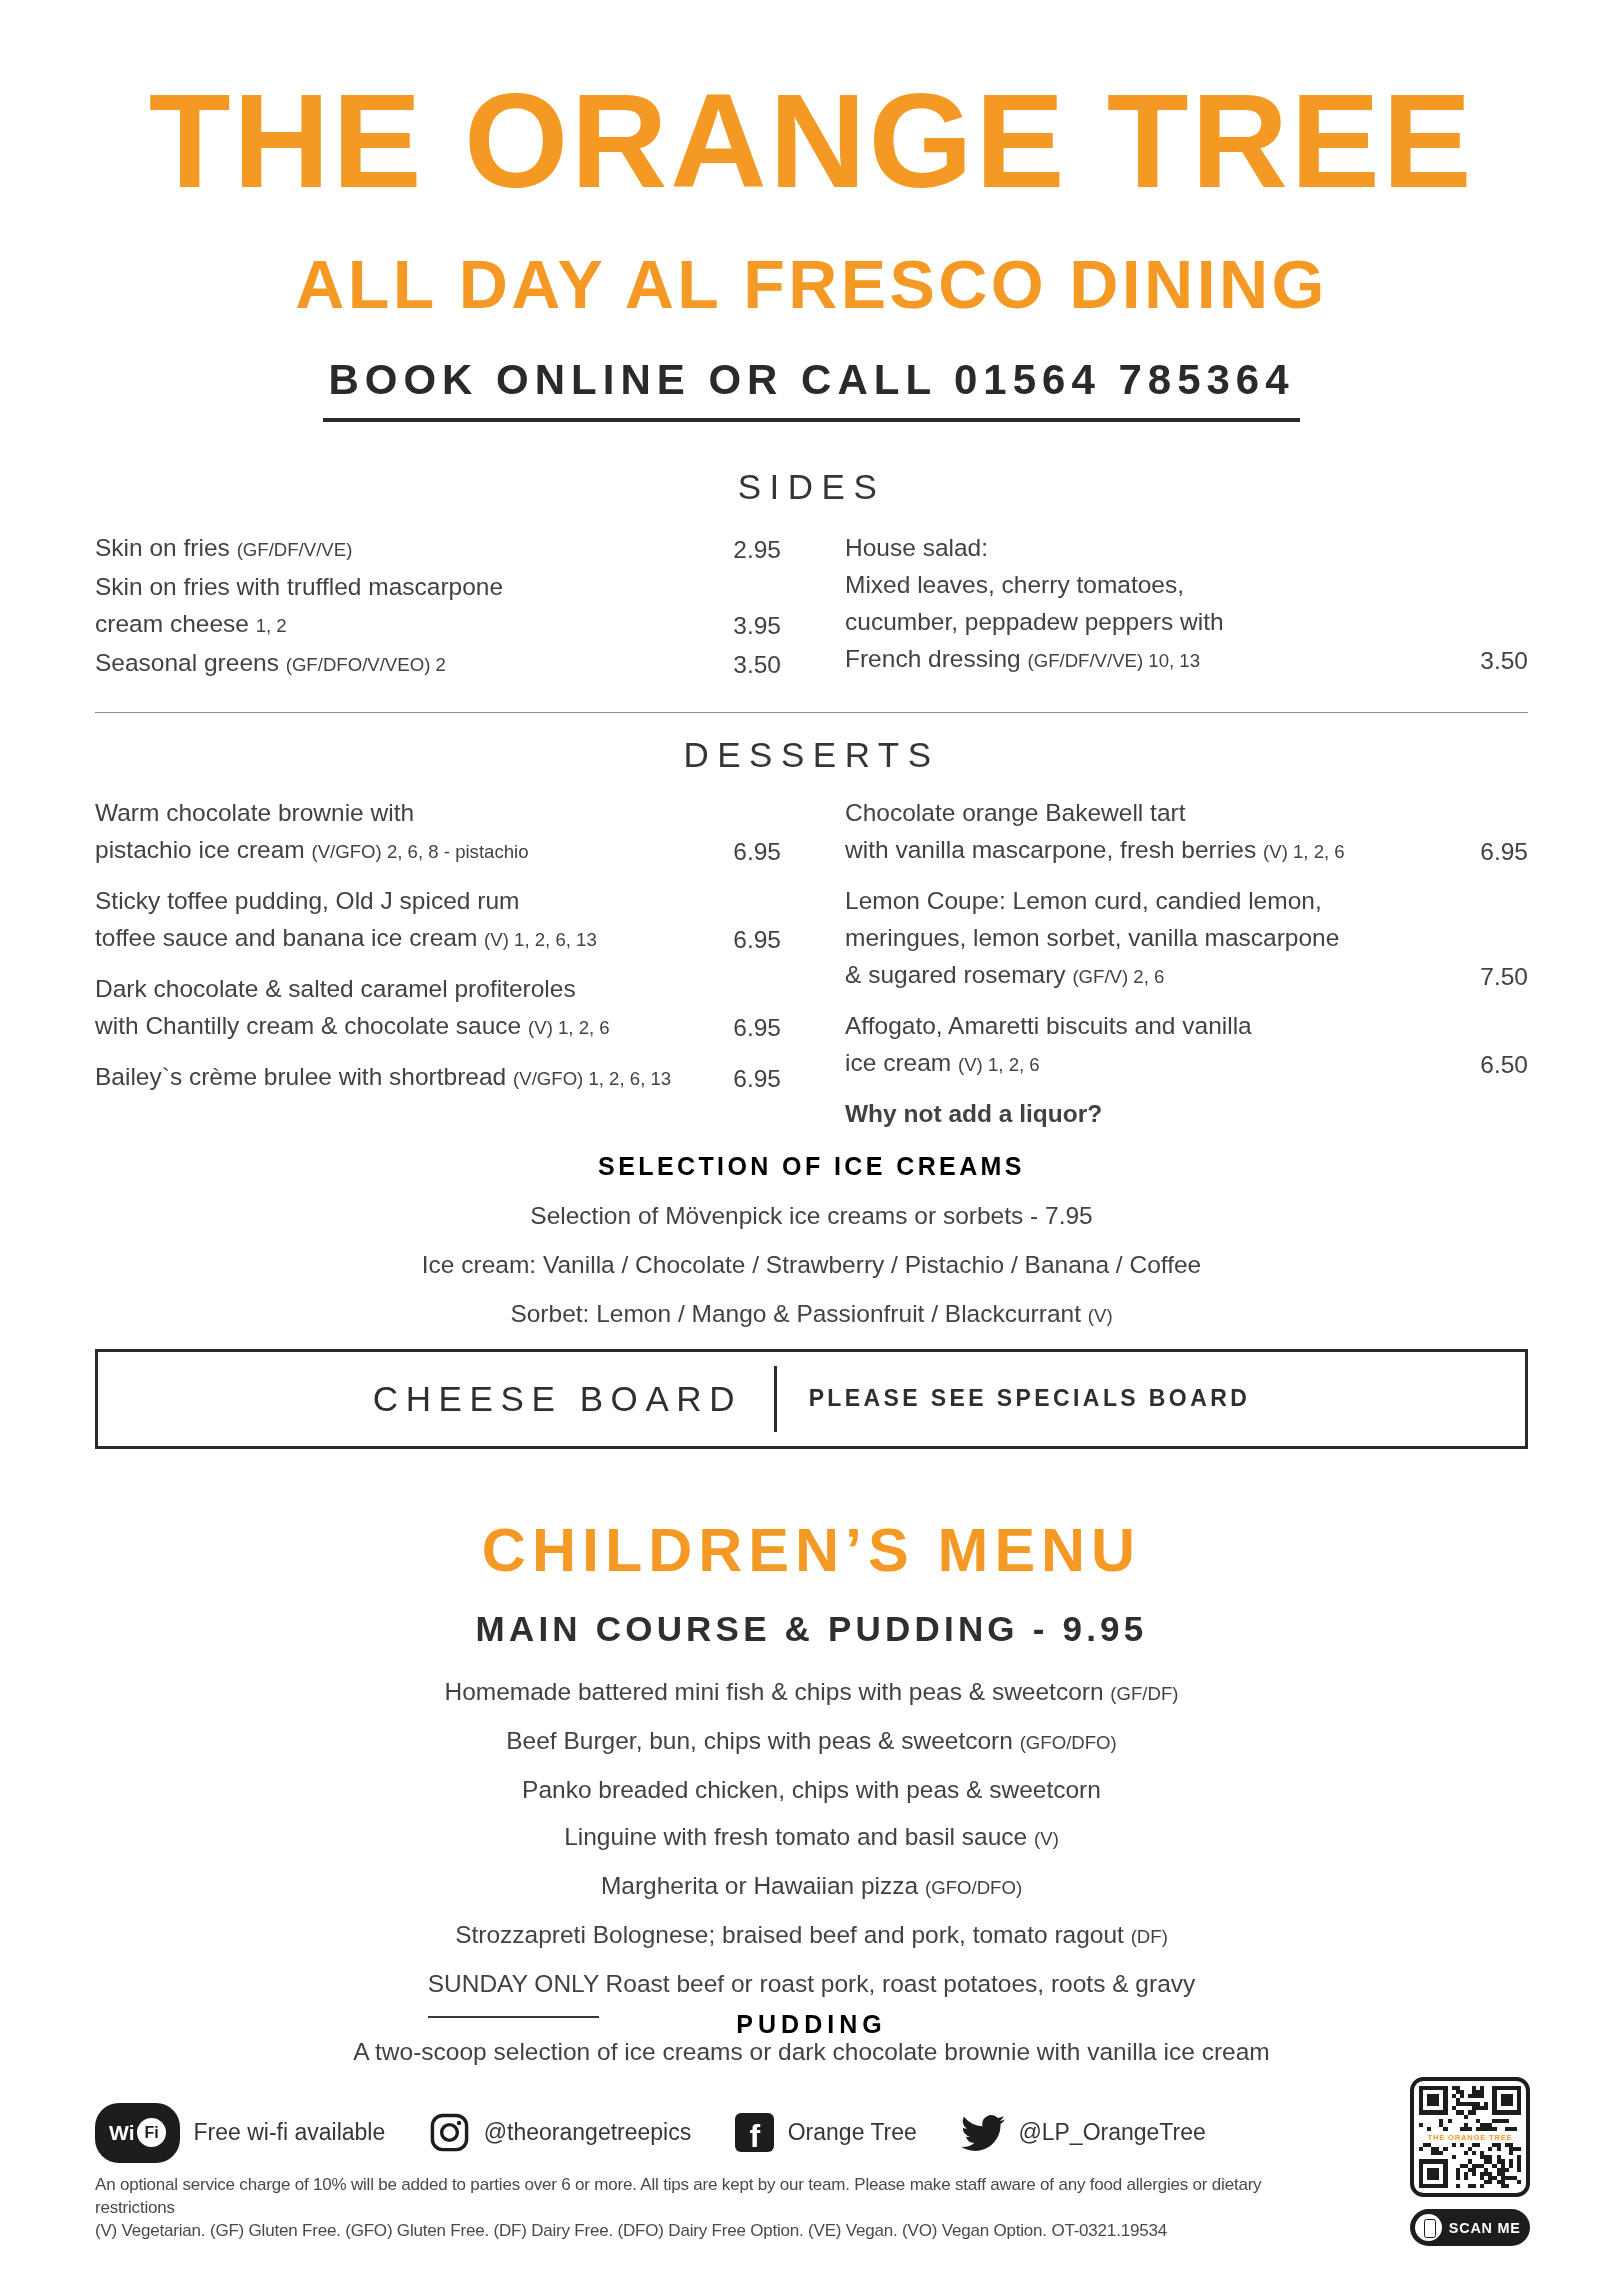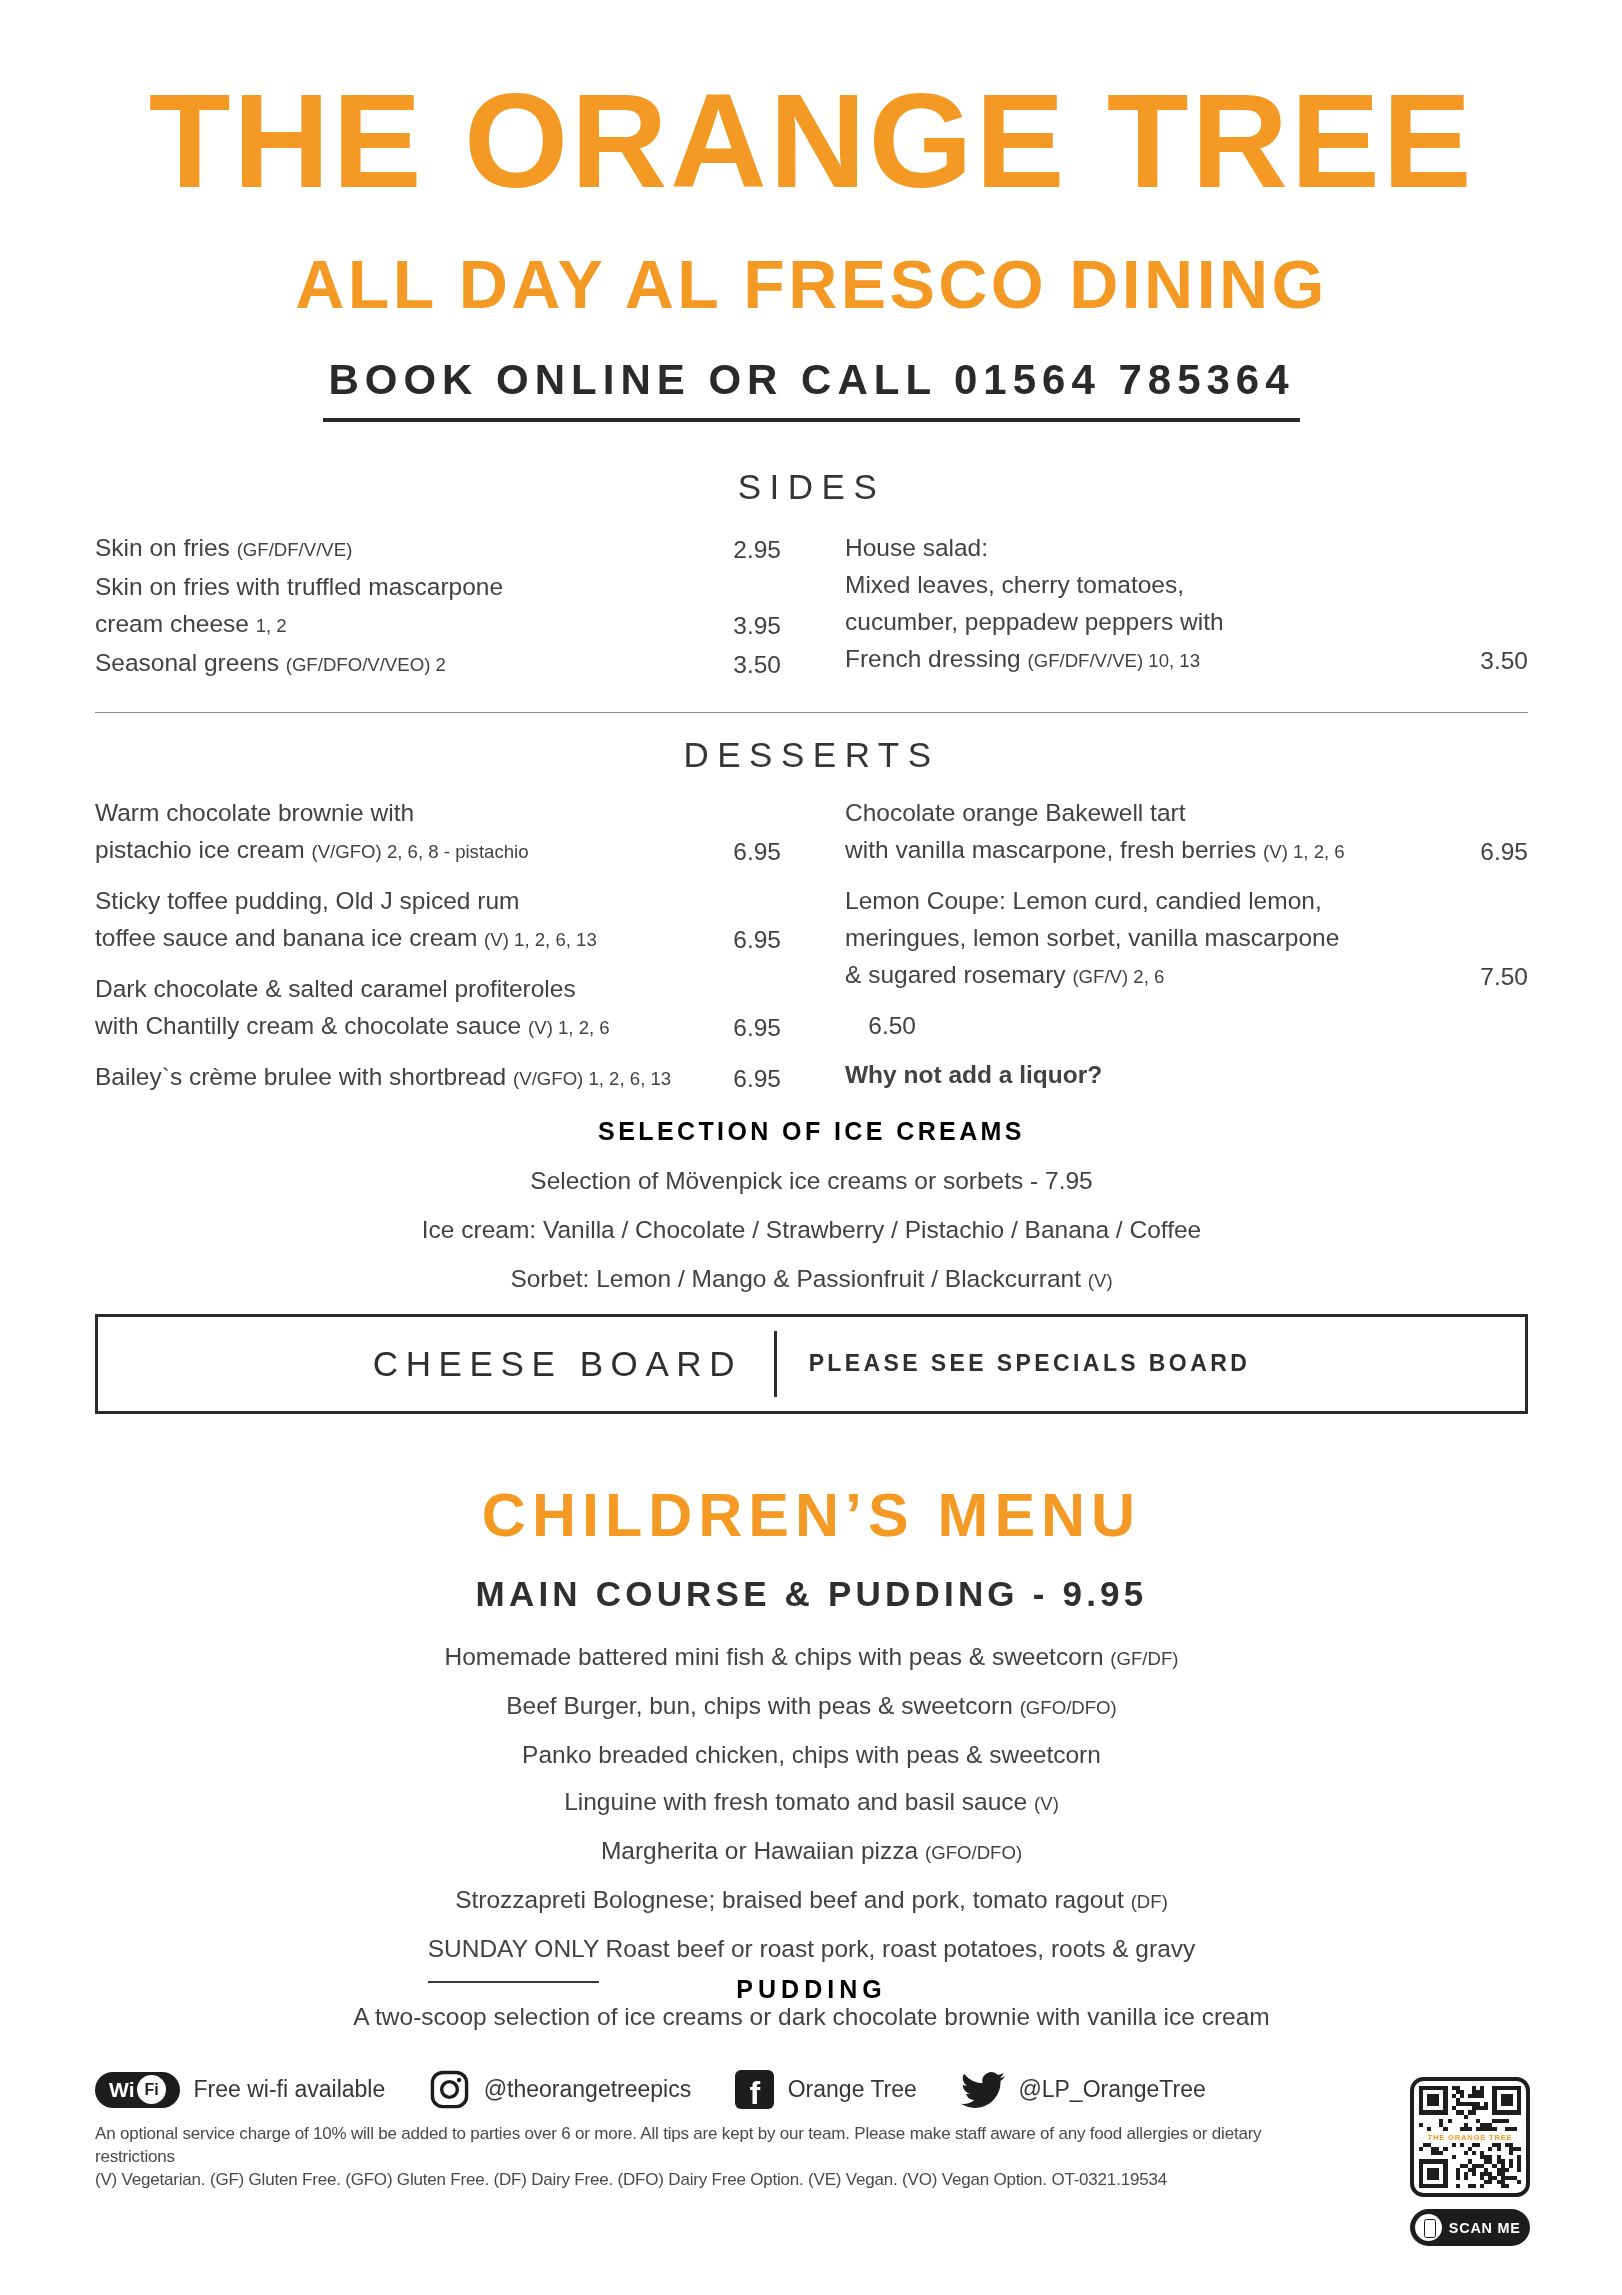--- a/index.html
+++ b/index.html
@@ -74,21 +74,21 @@
   }
   .kids-items { margin-top:27px; }
   .kid-line { text-align:center; font-size:24.5px; line-height:37px; margin-bottom:10px; }
 
   
   .footer { position:relative; margin:37px 95px 0 95px; }
   .social-row { display:flex; align-items:center; }
   .social { display:flex; align-items:center; gap:13.5px; margin-right:44px; }
   .social-label { font-size:23px; color:#363537; }
   .wifi-pill {
-    width:85px; height:36px; background:#1d1d1b; border-radius:24px;
+    width:85px; height:60px; background:#1d1d1b; border-radius:24px;
     display:flex; align-items:center; justify-content:center; gap:2.5px; flex:none;
   }
   .wifi-wi { color:#ffffff; font-weight:700; font-size:21px; }
   .wifi-fi {
     width:29px; height:29px; background:#ffffff; border-radius:50%;
     color:#1d1d1b; font-weight:700; font-size:16px;
     display:flex; align-items:center; justify-content:center;
   }
   .fb-sq {
     width:39px; height:39px; background:#1d1d1b; border-radius:6px;
@@ -218,20 +218,24 @@
             </div>
             <div class="mrow">
               <div class="nm">
                 <div class="ln"><span>Lemon Coupe: Lemon curd, candied lemon,</span></div>
                 <div class="ln"><span>meringues, lemon sorbet, vanilla mascarpone</span></div>
                 <div class="ln"><span>&amp; sugared rosemary </span><span class="tag">(GF/V) 2, 6</span></div>
               </div>
               <div class="pr">7.50</div>
             </div>
             <div class="mrow">
+              <div class="nm">
+                <div class="ln"><span>Affogato, Amaretti biscuits and vanilla</span></div>
+                <div class="ln"><span>ice cream </span><span class="tag">(V) 1, 2, 6</span></div>
+              </div>
               <div class="pr">6.50</div>
             </div>
             <div class="mrow">
               <div class="nm">
                 <div class="ln"><span class="bd">Why not add a liquor?</span></div>
               </div>
             </div>
           </div>
       </div>
     </div>

